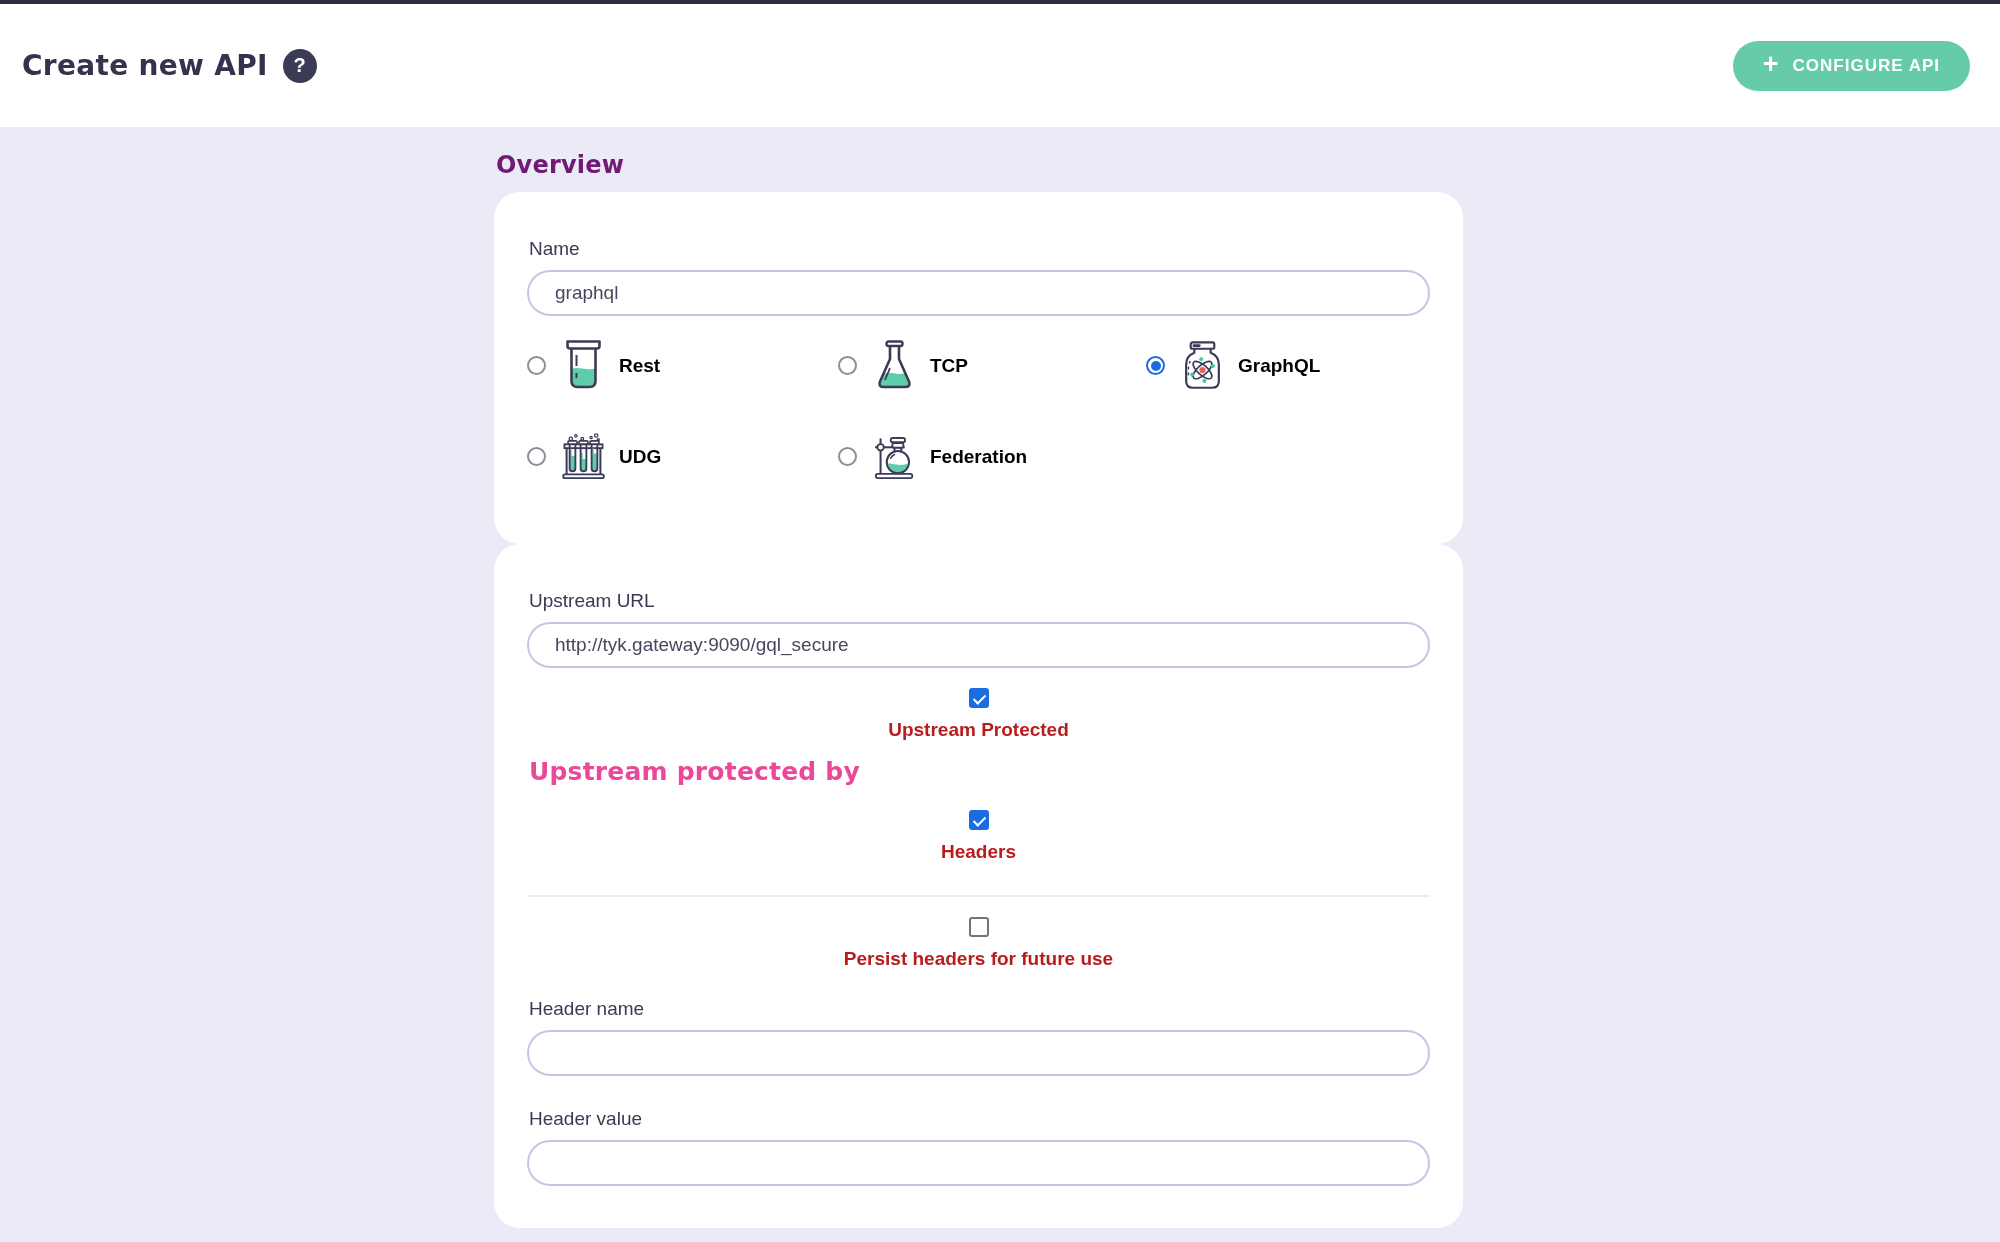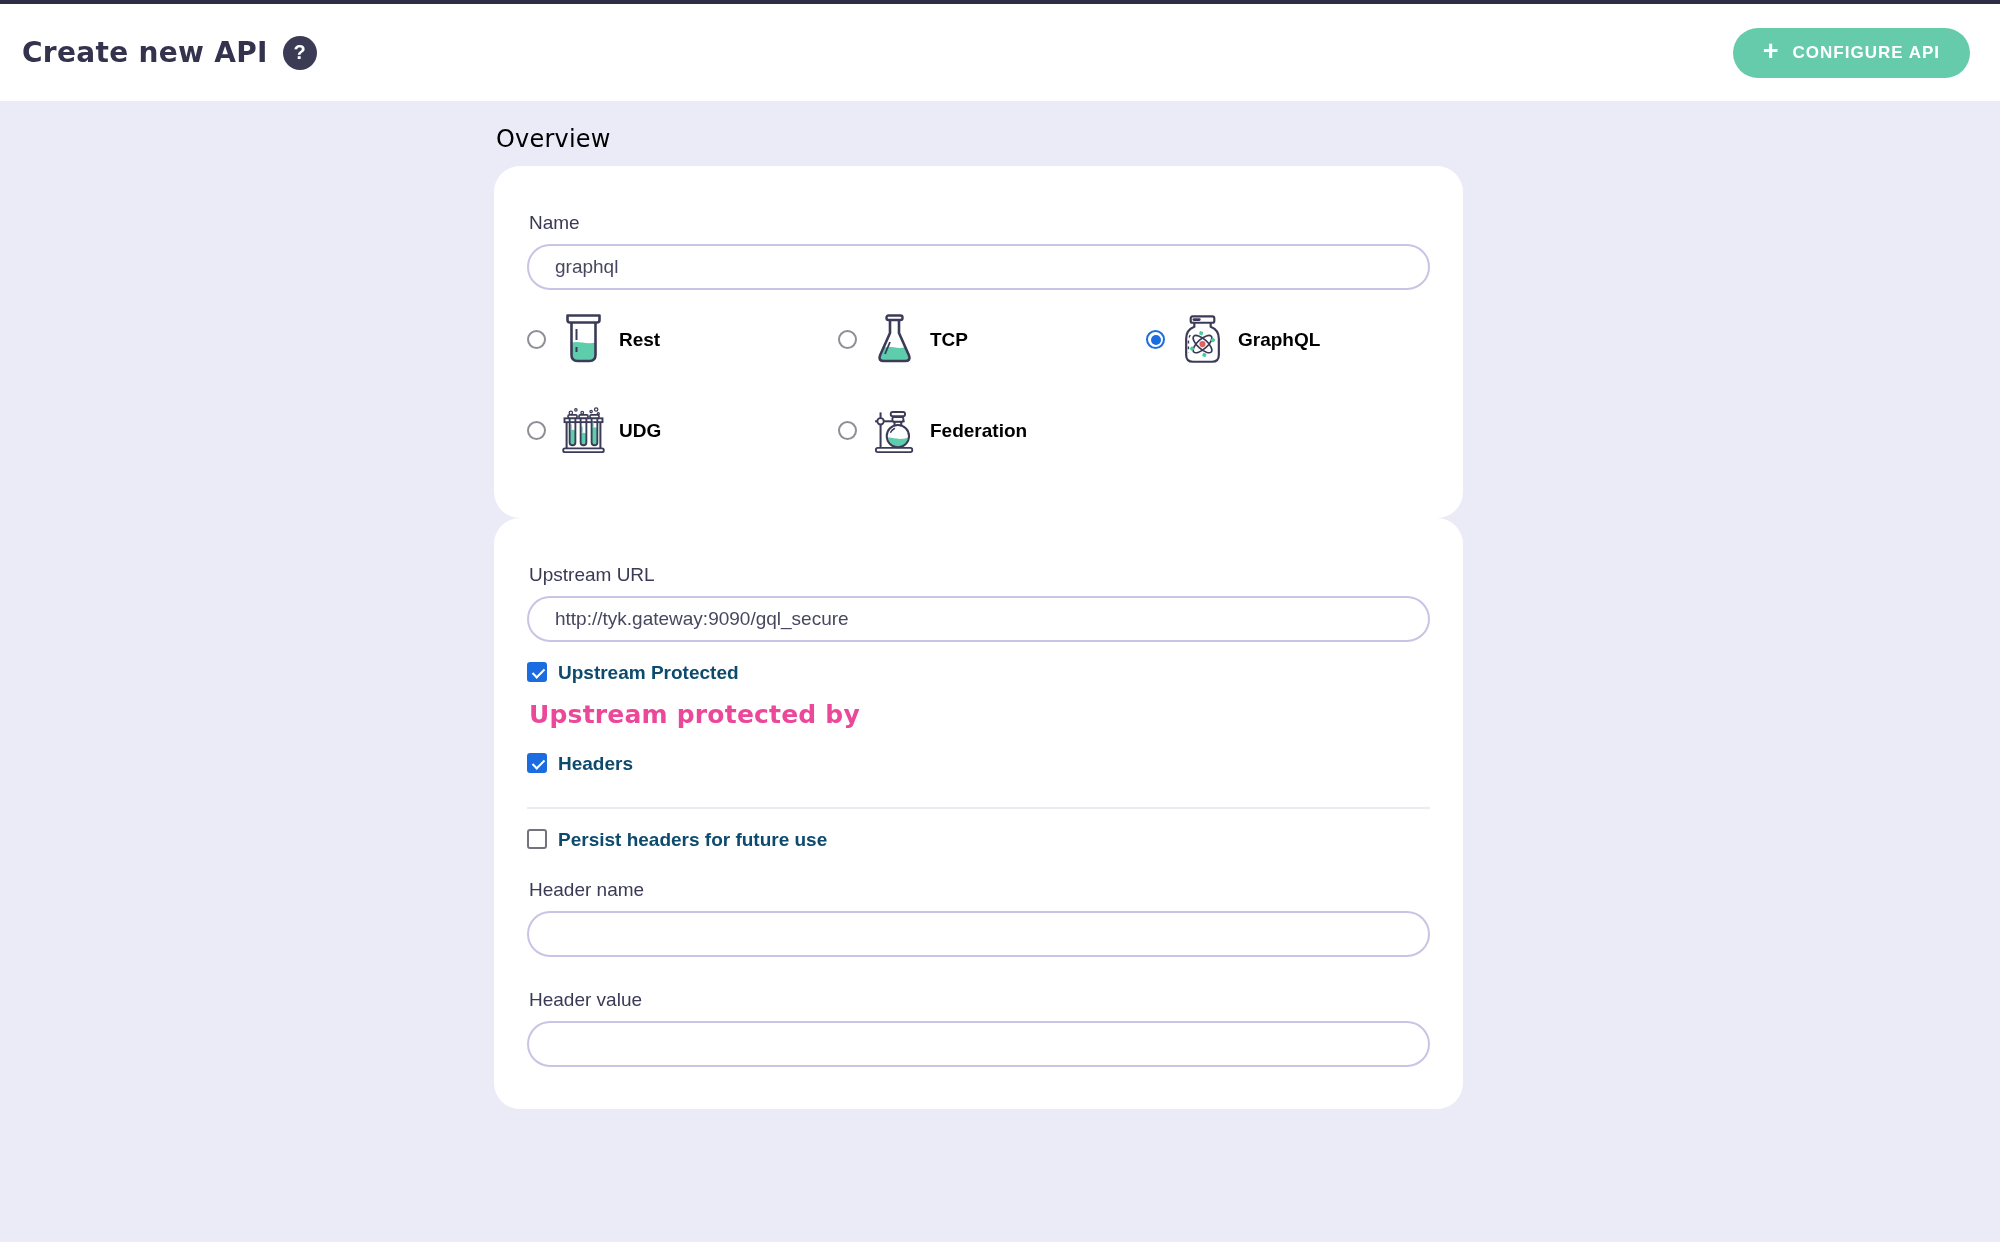--- a/index.html
+++ b/index.html
@@ -5,21 +5,21 @@
   * { box-sizing: border-box; }
   html,body { margin:0; padding:0; }
   body {
     width:2000px; height:1242px; overflow:hidden;
     background:#ebeaf7;
     font-family:"Liberation Sans", sans-serif;
     color:#34344e;
   }
   .top-accent { height:4px; background:#2d2d44; }
   .app-header {
-    height:97px; background:#ffffff;
+    height:123px; background:#ffffff;
     display:flex; align-items:center;
     padding:0 30px 0 22px;
   }
   .page-title {
     font-family:"DejaVu Sans", sans-serif;
     font-size:28px; font-weight:700; color:#33334d; letter-spacing:0.3px;
   }
   .help-badge {
     width:34px; height:34px; border-radius:50%;
     background:#3b3b55; color:#ffffff;
@@ -33,21 +33,21 @@
     background:#66cbab; border:none; border-radius:25px;
     color:#ffffff; font-family:"Liberation Sans", sans-serif;
     font-size:17px; font-weight:700; letter-spacing:1px;
     display:flex; align-items:center; gap:13px; cursor:pointer;
   }
   .plus-glyph { font-size:27px; font-weight:700; line-height:1; margin-top:-3px; }
 
   .content { margin-left:494px; width:969px; padding-top:24px; }
   .section-title {
     font-family:"DejaVu Sans", sans-serif;
-    font-size:24px; font-weight:400; color:#000000;
+    font-size:24px; font-weight:700; color:#701a75;
     margin:0 0 13px 2px; letter-spacing:0.2px;
   }
   .section-title.second { margin-top:36px; }
   .card {
     background:#ffffff; border-radius:26px;
     padding:46px 33px 42px 33px;
   }
   .field-label { font-size:19px; color:#3a3a55; margin:0 0 10px 2px; }
   .pill-input {
     display:block; width:100%; height:46px;
@@ -67,22 +67,22 @@
     margin-right:13px; flex:none; position:relative; background:#fff;
   }
   .radio.on { border:2.5px solid #1b6ce1; }
   .radio.on::after {
     content:""; position:absolute; inset:2.5px; border-radius:50%; background:#1b6ce1;
   }
   .type-icon { width:49px; height:56px; margin-right:11px; flex:none; }
   .type-option-label { font-size:19px; font-weight:600; color:#000000; }
 
   .check-row {
-    display:flex; align-items:flex-start; gap:11px;
-    font-size:19px; font-weight:600; color:#0c4a6e; cursor:pointer;
+    display:flex; align-items:center; gap:11px;
+    font-size:19px; font-weight:600; color:#b91c1c; cursor:pointer;flex-direction:column;
   }
   .checkbox {
     width:20px; height:20px; border:2px solid #73737e; border-radius:3px;
     background:#fff; position:relative; flex:none;
   }
   .checkbox.on { background:#1b6ce1; border-color:#1b6ce1; }
   .checkbox.on::after {
     content:""; position:absolute; left:5.5px; top:1.5px;
     width:5px; height:10px;
     border:solid #fff; border-width:0 2.5px 2.5px 0;

